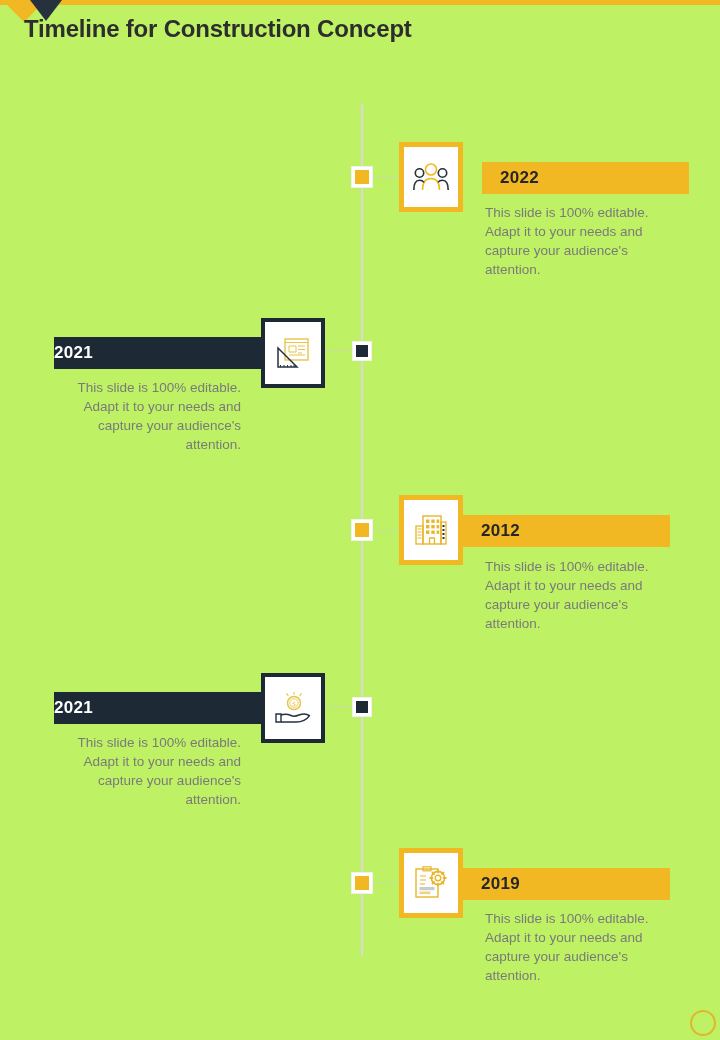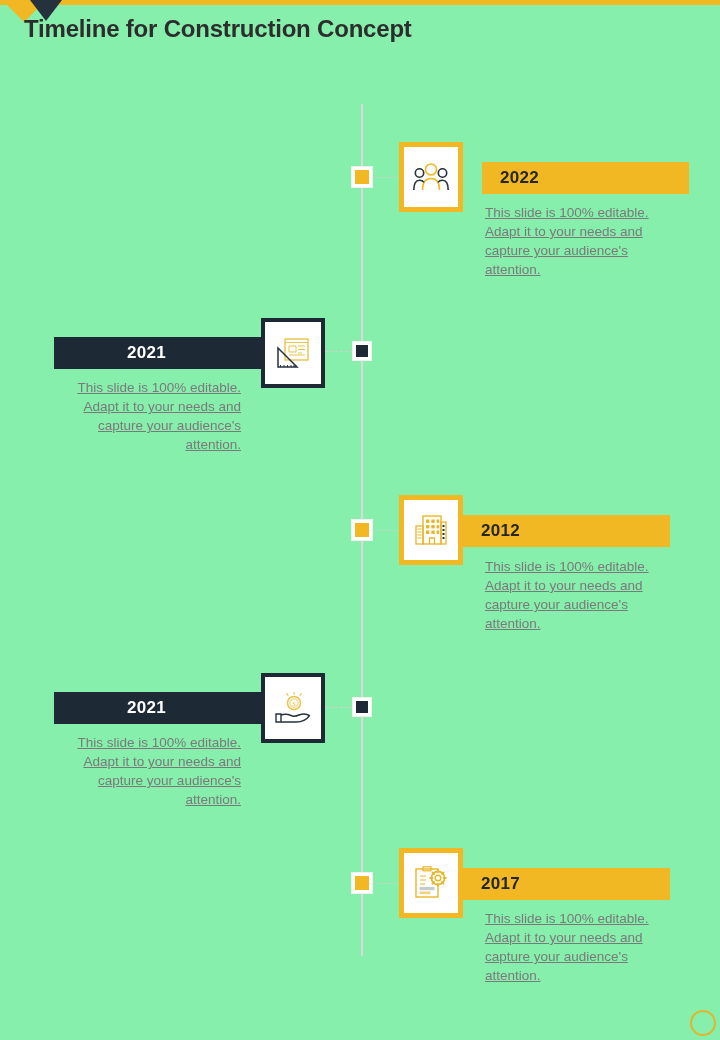--- a/index.html
+++ b/index.html
@@ -2,21 +2,21 @@
 <html><head>
 <meta charset="utf-8">
 <style>
   * { box-sizing: border-box; margin: 0; padding: 0; }
   html, body {
     width: 720px; height: 1040px;
     background: #ffffff;
     font-family: "Liberation Sans", sans-serif;
     overflow: hidden;
   }
-  .slide { position: relative; width: 720px; height: 1040px; background:#86efac; }
+  .slide { position: relative; width: 720px; height: 1040px; background:#bef264; }
 
   
   .top-bar {
     position:absolute; left:0; top:0; width:720px; height:5px;
     background:#F2B824;
   }
   .corner-deco { position:absolute; left:0; top:0; width:90px; height:34px; }
   .deco-tri-yellow {
     position:absolute; left:2px; top:0;
     width:0; height:0;
@@ -76,28 +76,28 @@
   }
   .icon-box.yellow { border:5px solid #F2B824; }
   .icon-box.dark   { border:4px solid #1D2A36; }
   .icon-box svg { display:block; }
 
   .year-bar {
     position:absolute; height:32px;
     display:flex; align-items:center;
   }
   .year-bar.yellow { background:#F2B824; justify-content:flex-start; padding-left:18px; }
-  .year-bar.dark   { background:#1D2A36; justify-content:center;   padding-right:22px; }
+  .year-bar.dark   { background:#1D2A36; justify-content:flex-start;   padding-right:22px; }
   .year-label { font-size:17px; font-weight:bold; letter-spacing:0.3px; }
   .year-bar.yellow .year-label { color:#262626; }
   .year-bar.dark   .year-label { color:#ffffff; }
 
   .desc {
     position:absolute; width:175px;
-    font-size:13.5px; line-height:1.42; color:#7A7A7A;text-decoration:underline;
+    font-size:13.5px; line-height:1.42; color:#7A7A7A;
   }
   .desc.right { text-align:left; }
   .desc.left  { text-align:right; }
 
   
   .circle-deco {
     position:absolute; left:690px; top:1010px;
     width:26px; height:26px; border-radius:50%;
     border:2px solid #E2B52C; background:transparent;
   }
@@ -245,21 +245,21 @@
         <circle cx="25" cy="12" r="6.6" fill="none" stroke="#E8B62A" stroke-width="1.6"></circle>
         <circle cx="25" cy="12" r="2.8" fill="none" stroke="#E8B62A" stroke-width="1.4"></circle>
         <g stroke="#E8B62A" stroke-width="1.8" stroke-linecap="round">
           <path d="M25 4.2 v2.2 M25 17.6 v2.2 M17.2 12 h2.2 M30.6 12 h2.2"></path>
           <path d="M19.5 6.5 l1.6 1.6 M28.9 15.9 l1.6 1.6 M30.5 6.5 l-1.6 1.6 M21.1 15.9 l-1.6 1.6"></path>
         </g>
       </svg>
     </div>
 
     <div class="year-bar yellow" style="left:463px; top:868px; width:207px;">
-      <span class="year-label">2017</span>
+      <span class="year-label">2019</span>
     </div>
 
     <div class="desc right" style="left:485px; top:909px;">This slide is 100% editable. Adapt it to your needs and capture your audience's attention.</div>
   </div>
 
   <div class="circle-deco"></div>
 
 </div>
 
 </body></html>

